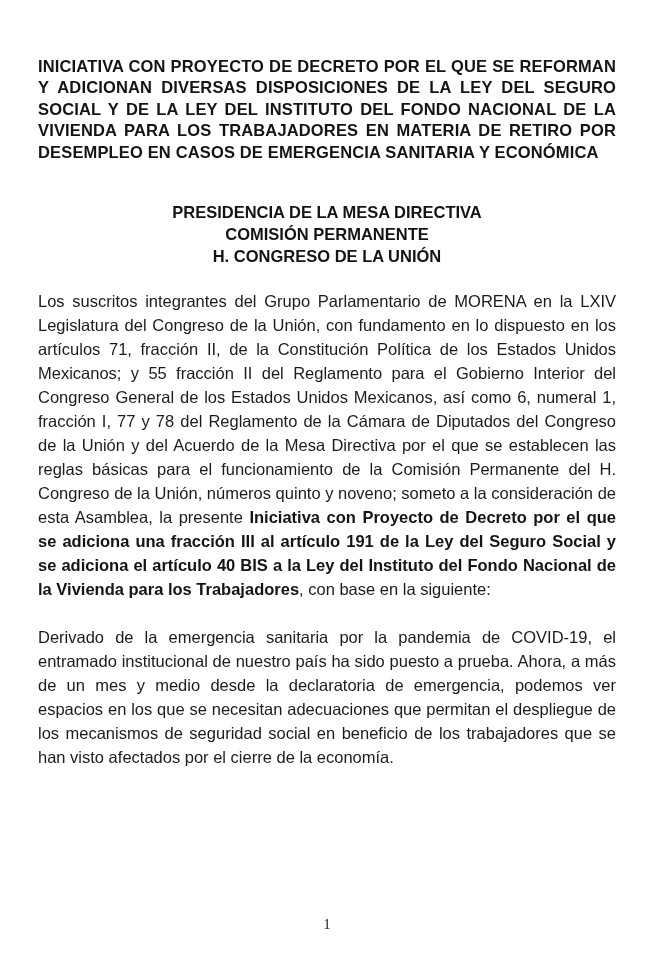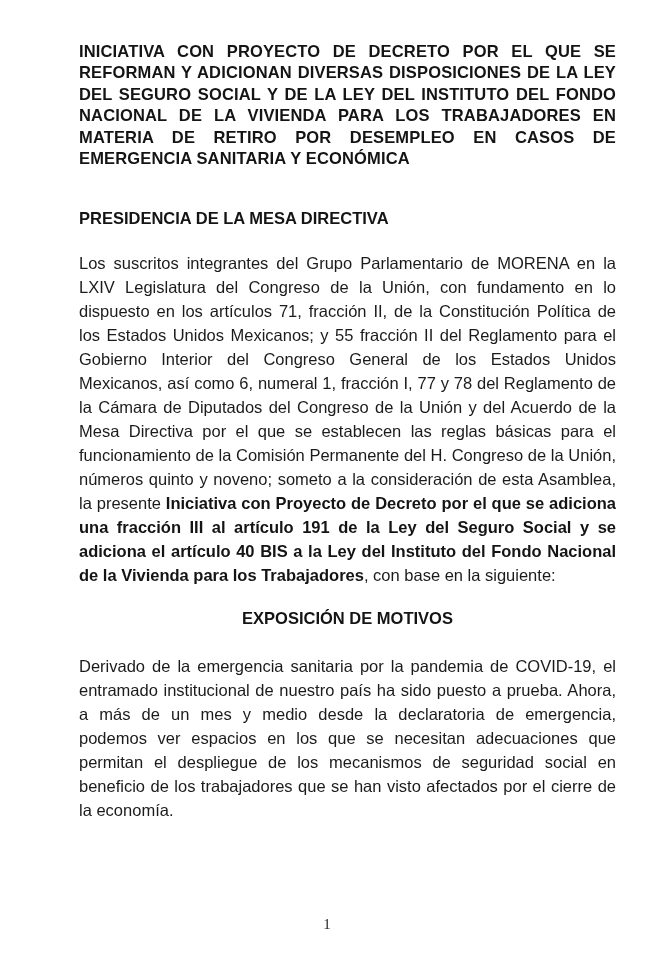--- a/index.html
+++ b/index.html
@@ -15,41 +15,41 @@
     background: #ffffff;
     overflow: hidden;
     font-family: "Liberation Sans", sans-serif;
     color: #1b1b1b;
     box-sizing: border-box;
   }
   .content {
     position: absolute;
     left: 38px;
     right: 38px;
-    top: 1px;
-    margin-left: 41px;
+    top: 16px;
   }
   .doc-title {
     margin: 40px 0 0 0;
     font-size: 16.5px;
     line-height: 21.4px;
     font-weight: 700;
     text-align: justify;
     letter-spacing: 0.15px;
     color: #141414;
   }
   .addressee {
     margin-top: 38px;
     font-weight: 700;
     font-size: 16.5px;
     line-height: 22px;
     color: #141414;
   }
   .addressee p {
     margin: 0;
+    text-align: center;
   }
   .para {
     margin: 0;
     font-size: 16.5px;
     line-height: 24px;
     text-align: justify;
     color: #1b1b1b;
   }
   .para-intro {
     margin-top: 22px;
@@ -84,24 +84,25 @@
 </head>
 <body>
 
 <div class="page">
   <div class="content">
 
     <p class="doc-title">INICIATIVA CON PROYECTO DE DECRETO POR EL QUE SE REFORMAN Y ADICIONAN DIVERSAS DISPOSICIONES DE LA LEY DEL SEGURO SOCIAL Y DE LA LEY DEL INSTITUTO DEL FONDO NACIONAL DE LA VIVIENDA PARA LOS TRABAJADORES EN MATERIA DE RETIRO POR DESEMPLEO EN CASOS DE EMERGENCIA SANITARIA Y ECONÓMICA</p>
 
     <div class="addressee">
       <p>PRESIDENCIA DE LA MESA DIRECTIVA</p>
+      <p>COMISIÓN PERMANENTE</p>
+      <p>H. CONGRESO DE LA UNIÓN</p>
     </div>
 
     <p class="para para-intro"><span>Los suscritos integrantes del Grupo Parlamentario de MORENA en la LXIV Legislatura del Congreso de la Unión, con fundamento en lo dispuesto en los artículos 71, fracción II, de la Constitución Política de los Estados Unidos Mexicanos; y 55 fracción II del Reglamento para el Gobierno Interior del Congreso General de los Estados Unidos Mexicanos, así como 6, numeral 1, fracción I, 77 y 78 del Reglamento de la Cámara de Diputados del Congreso de la Unión y del Acuerdo de la Mesa Directiva por el que se establecen las reglas básicas para el funcionamiento de la Comisión Permanente del H. Congreso de la Unión, números quinto y noveno; someto a la consideración de esta Asamblea, la presente </span><span class="b">Iniciativa con Proyecto de Decreto por el que se adiciona una fracción III al artículo 191 de la Ley del Seguro Social y se adiciona el artículo 40 BIS a la Ley del Instituto del Fondo Nacional de la Vivienda para los Trabajadores</span><span>, con base en la siguiente:</span></p>
 
-    <p class="section-heading">EXPOSICIÓN DE MOTIVOS</p>
 
     <p class="para para-body">Derivado de la emergencia sanitaria por la pandemia de COVID-19, el entramado institucional de nuestro país ha sido puesto a prueba. Ahora, a más de un mes y medio desde la declaratoria de emergencia, podemos ver espacios en los que se necesitan adecuaciones que permitan el despliegue de los mecanismos de seguridad social en beneficio de los trabajadores que se han visto afectados por el cierre de la economía.</p>
 
   </div>
 
   <div class="page-number">1</div>
 </div>
 
 </body></html>

